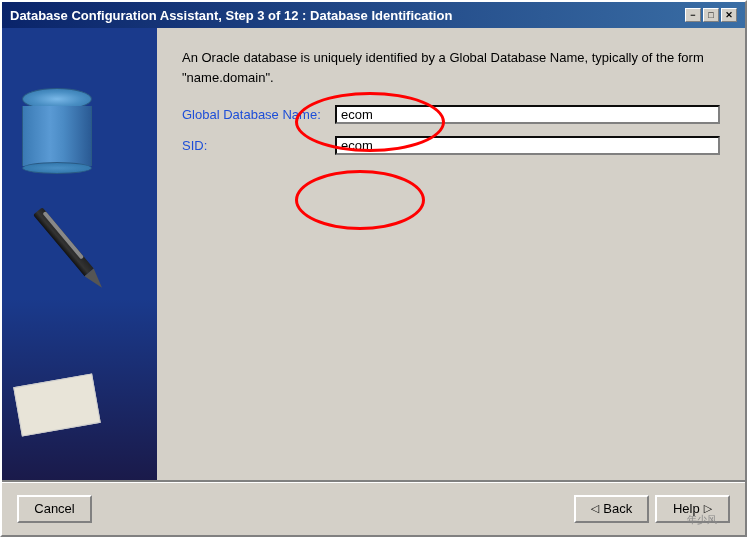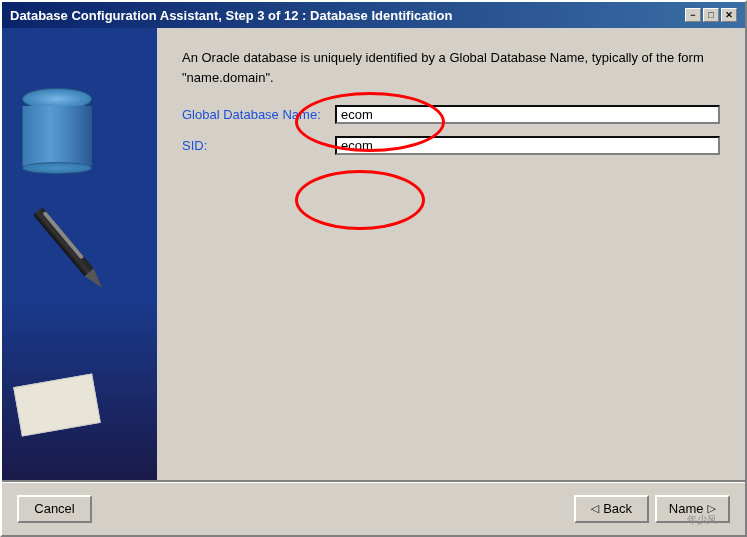--- a/index.html
+++ b/index.html
@@ -342,21 +342,21 @@
 
   <div class="bottom-bar">
     <button class="btn">Cancel</button>
 
     <div class="btn-right-group">
       <button class="btn">
         <span class="arrow-left">◁</span>
         <span>Back</span>
       </button>
       <button class="btn btn-next">
-        <span>Name</span>
+        <span>Help</span>
         <span class="arrow-right">▷</span>
       </button>
     </div>
 
     <span class="watermark">年少风</span>
   </div>
 </div>
 
 <div class="annotation-circle" style="top: 92px; left: 295px; width: 150px; height: 60px;"></div>
 <div class="annotation-circle" style="top: 170px; left: 295px; width: 130px; height: 60px;"></div>

